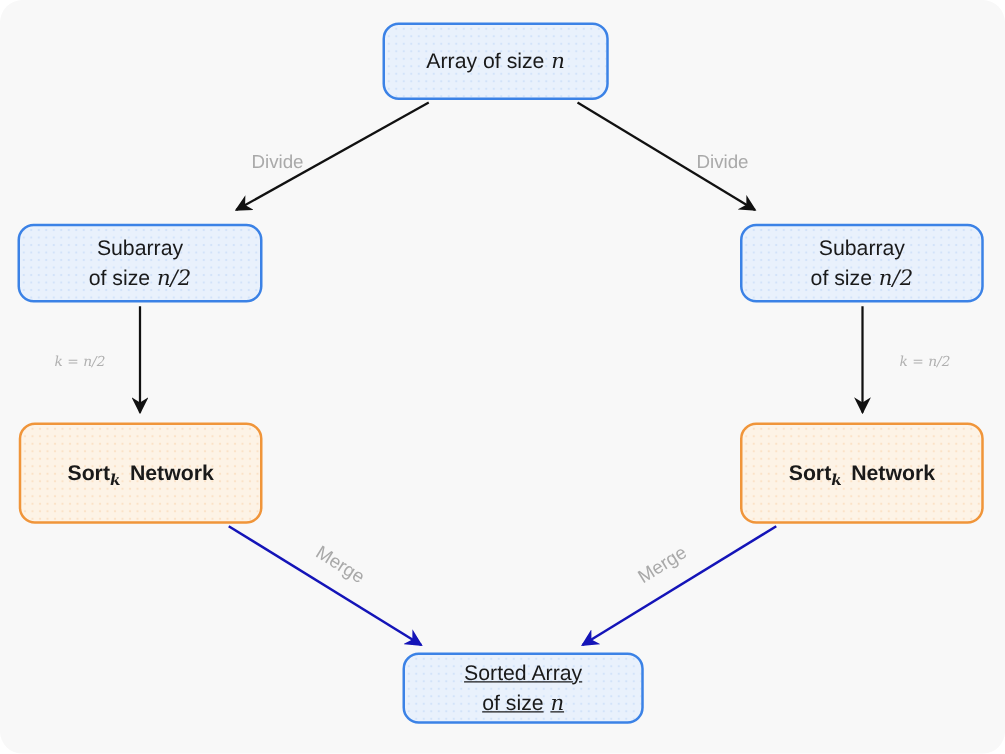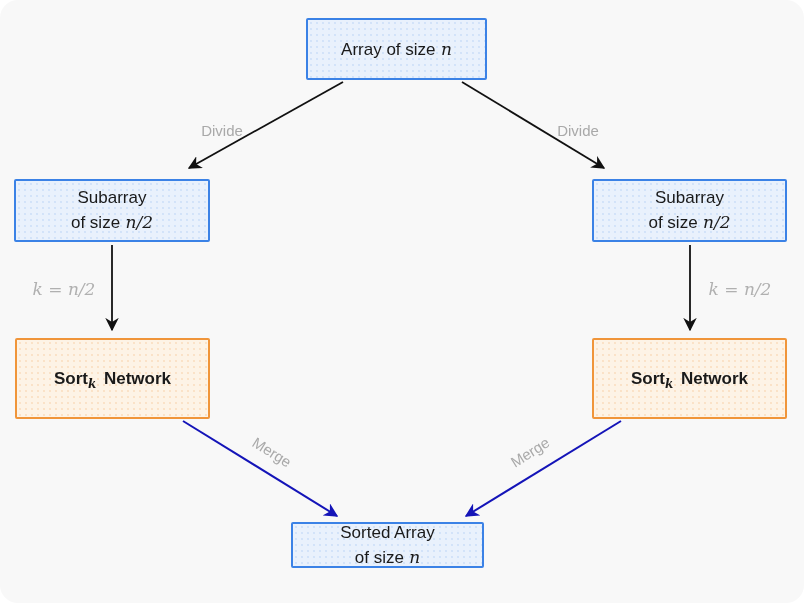--- a/index.html
+++ b/index.html
@@ -26,21 +26,21 @@
     position: absolute;
     box-sizing: border-box;
     display: flex;
     flex-direction: column;
     align-items: center;
     justify-content: center;
     text-align: center;
     font-size: 17px;
     line-height: 24px;
     color: #1a1a1a;
-    border-radius: 2px;
+    border-radius: 13px;
   }
   .node-blue {
     border: 2px solid #3b82e6;
     background-color: #e9f1fc;
     background-image: radial-gradient(circle, rgba(59,130,230,0.13) 1px, rgba(0,0,0,0) 1.2px);
     background-size: 6px 6px;
   }
   .node-orange {
     border: 2px solid #f0953a;
     background-color: #fdf3e6;
@@ -61,33 +61,33 @@
   .edge-label {
     position: absolute;
     color: #a9a9a9;
     font-size: 15px;
     white-space: nowrap;
     transform: translate(-50%, -50%);
   }
   .edge-label.math-label {
     font-family: "DejaVu Serif", serif;
     font-style: italic;
-    font-size: 17px;
+    font-size: 11px;
     color: #b0b0b0;
   }
   .rot-right { transform: translate(-50%, -50%) rotate(32deg); }
   .rot-left  { transform: translate(-50%, -50%) rotate(-32deg); }
 
   
   #node-array          { left: 306px; top: 18px;  width: 181px; height: 62px; }
   #node-subarray-left  { left: 14px;  top: 179px; width: 196px; height: 63px; }
   #node-subarray-right { left: 592px; top: 179px; width: 195px; height: 63px; }
   #node-sort-left      { left: 15px;  top: 338px; width: 195px; height: 81px; }
   #node-sort-right     { left: 592px; top: 338px; width: 195px; height: 81px; }
-  #node-sorted         { left: 291px; top: 522px; width: 193px; height: 46px; }
+  #node-sorted         { left: 322px; top: 522px; width: 193px; height: 57px; text-decoration: underline; }
 
   
   #label-divide-left  { left: 222px; top: 130px; }
   #label-divide-right { left: 578px; top: 130px; }
   #label-k-left       { left: 64px;  top: 289px; }
   #label-k-right      { left: 740px; top: 289px; }
   #label-merge-left   { left: 272px; top: 452px; }
   #label-merge-right  { left: 530px; top: 452px; }
 </style>
 </head>

